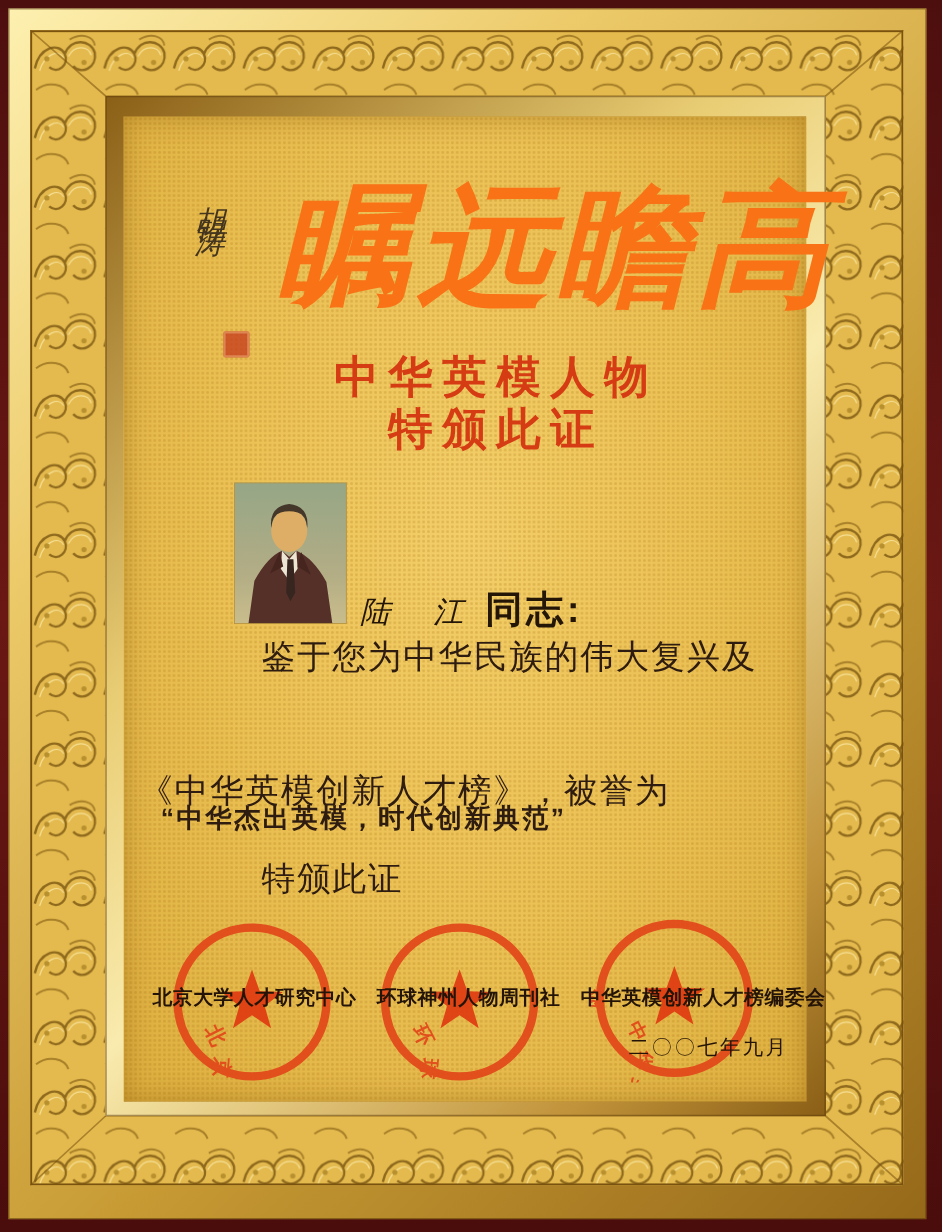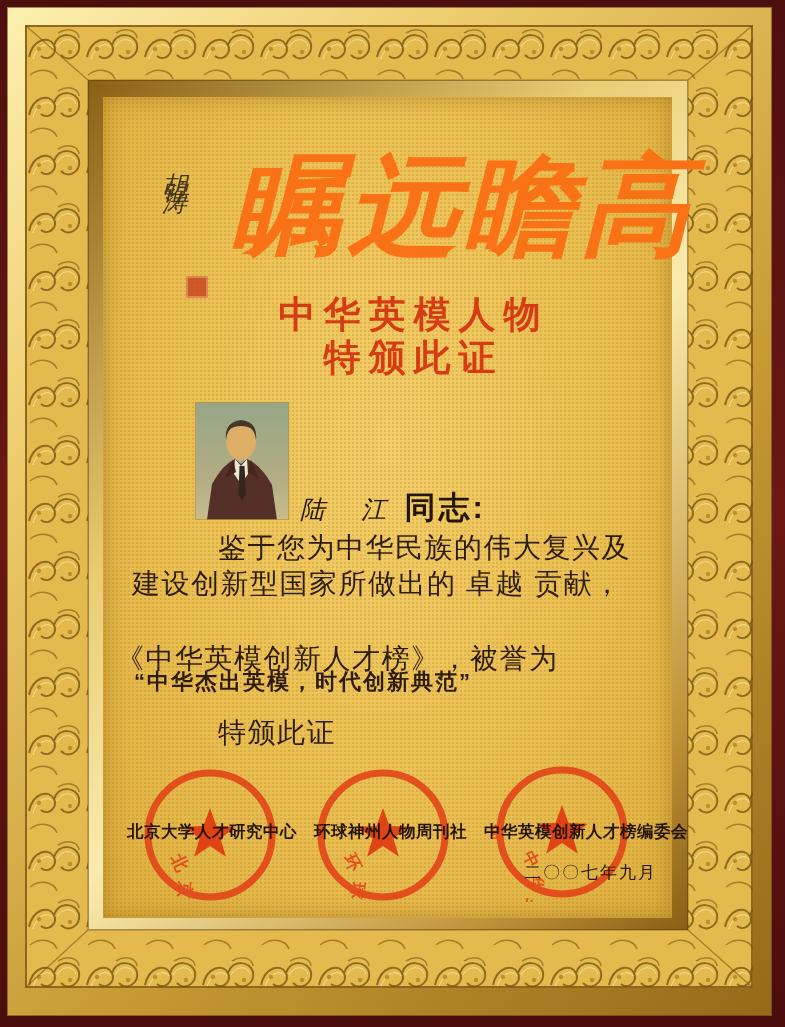--- a/index.html
+++ b/index.html
@@ -118,21 +118,20 @@
       <path d="M31,38 Q29,20 46,18 Q63,20 61,38 Q60,27 53,25 Q46,23 39,25 Q32,27 31,38 Z" fill="#443629"></path>
       <rect width="94" height="118" fill="none" stroke="#b89540" stroke-width="1.5"></rect>
     </svg>
 
     <div class="name-line">
       <span class="name">陆 江</span>
       <span class="suffix">同志:</span>
     </div>
 
     <div class="body-line l1">鉴于您为中华民族的伟大复兴及</div>
-    <div class="body-line l2">建设创新型国家所做出的 卓越 贡献，</div>
     <div class="body-line l4">《中华英模创新人才榜》，被誉为</div>
     <div class="body-line l5">“中华杰出英模，时代创新典范”</div>
     <div class="body-line l6">特颁此证</div>
 
     <svg class="stamp s1" viewBox="0 0 140 140">
       <circle cx="70" cy="70" r="62" fill="none" stroke="#e2481a" stroke-width="7"></circle>
       <polygon points="70,43 76.5,61.1 95.7,61.7 80.5,73.4 85.9,91.8 70,81 54.1,91.8 59.5,73.4 44.3,61.7 63.5,61.1" fill="#e03c12"></polygon>
       <defs>
           <path id="ring1" d="M30.2,93 A46,46 0 1 1 30.05,92.8"></path>
         </defs>

